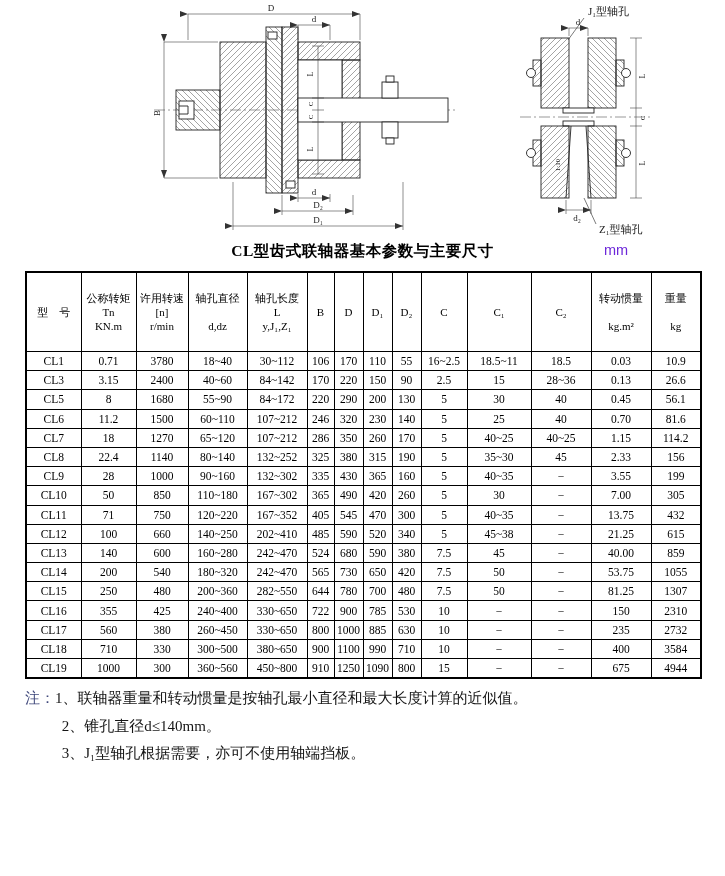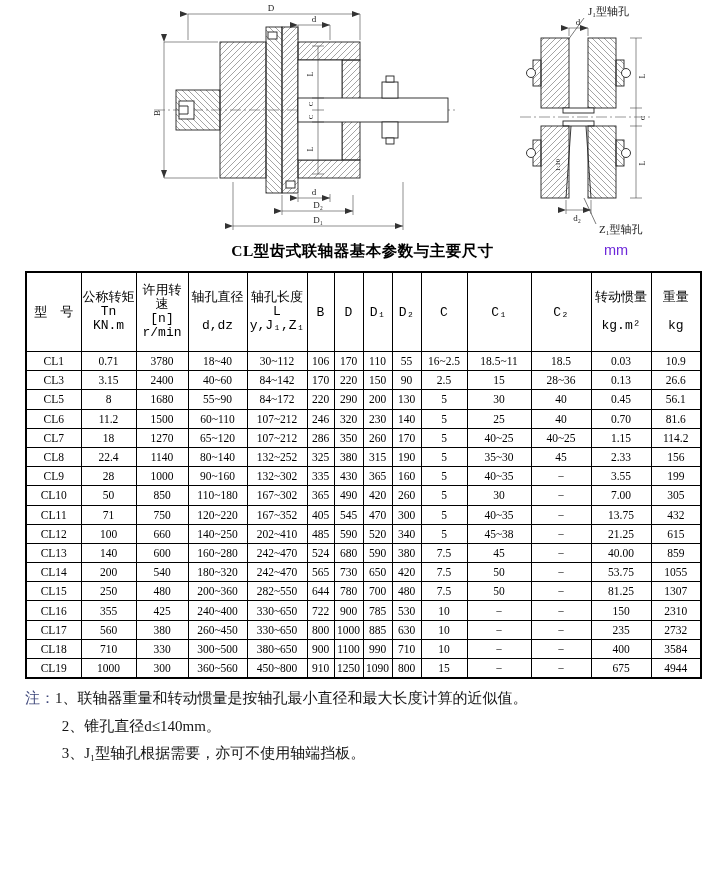--- a/index.html
+++ b/index.html
@@ -25,21 +25,21 @@
   }
   table.params{
     margin:8px 0 0 25px;width:675px;
     border-collapse:collapse;table-layout:fixed;
     border:2px solid #000;
   }
   table.params th,table.params td{
     border:1px solid #000;text-align:center;vertical-align:middle;
     padding:0;overflow:hidden;color:#000;
   }
-  table.params thead th{height:78px;font-weight:normal;font-size:13px;font-family:Liberation Mono, monospace;}
+  table.params thead th{height:78px;font-weight:normal;font-size:11px;}
   table.params thead th div{line-height:14px;}
   table.params tbody td{height:18.2px;font-size:11.5px;line-height:18px;
     font-family:"Liberation Serif","DejaVu Serif",serif;}
   .notes{margin:8px 0 0 25px;font-size:15px;line-height:1.5;color:#151515;}
   .note-line{margin-top:5px;}
   .note-label{color:#40497c;}
   .note-indent{margin-left:2.45em;}
 </style>
 </head>
 <body>

